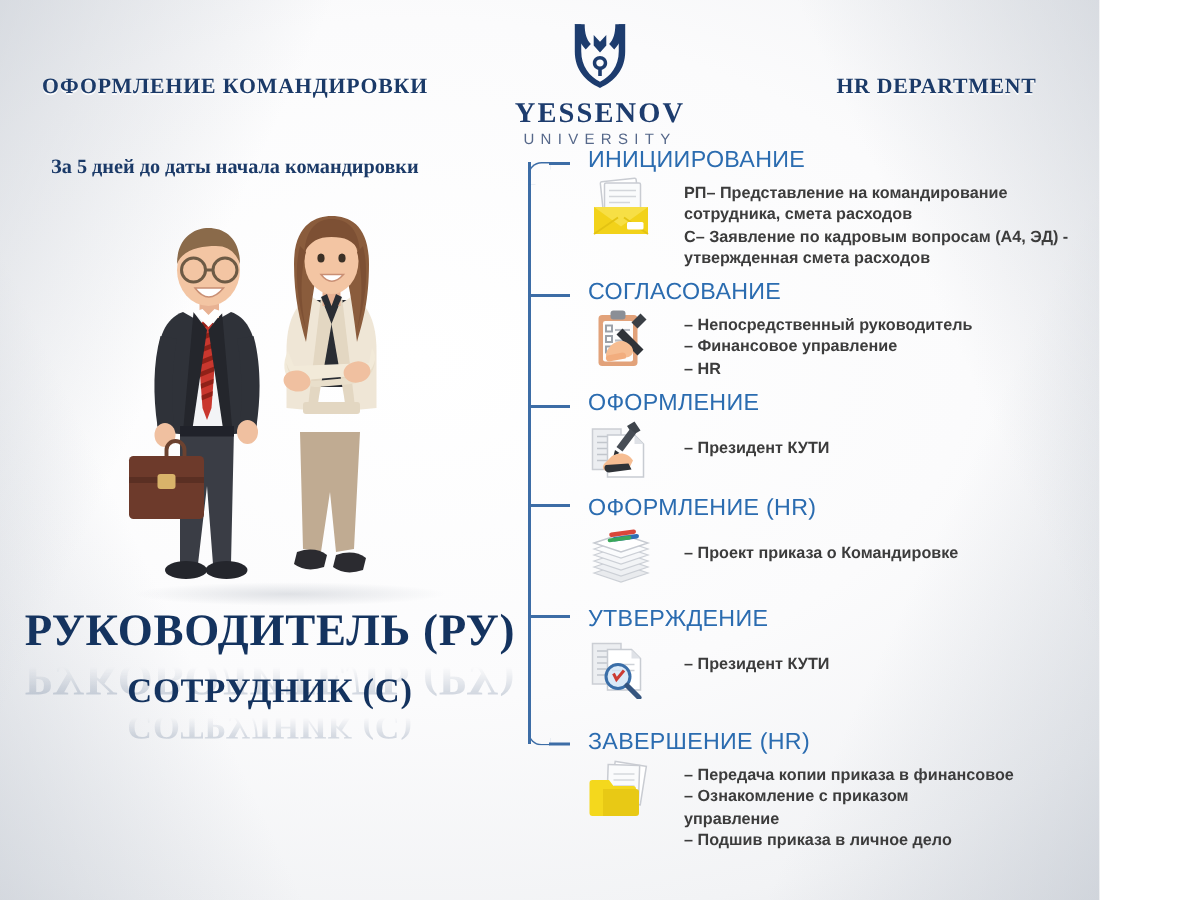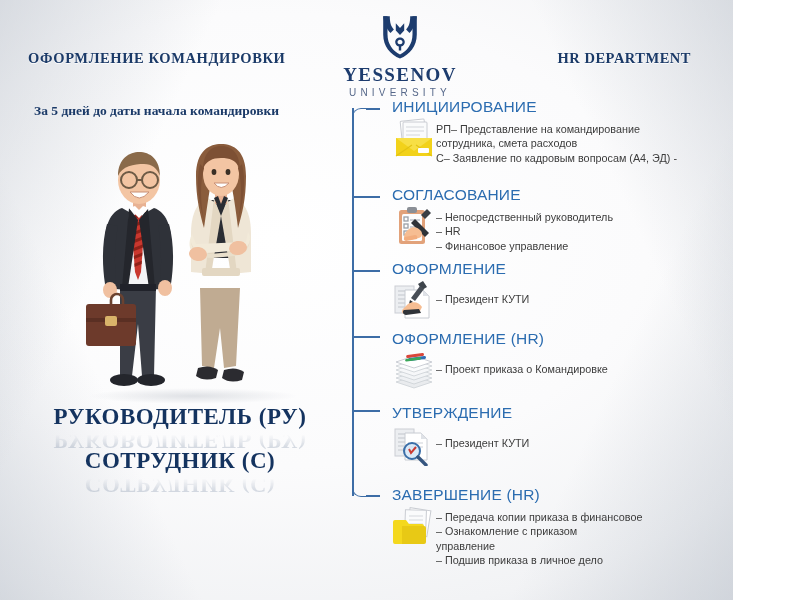--- a/index.html
+++ b/index.html
@@ -64,21 +64,21 @@
     position:absolute;left:88px;top:388px;width:210px;height:16px;
     background:radial-gradient(ellipse at center, rgba(120,130,145,.22) 0%, rgba(120,130,145,0) 70%);
   }
 
   
   .bigtitle{
     position:absolute;left:0;width:360px;text-align:center;
     font-family:"Liberation Serif", serif;font-weight:bold;
     color:#14335f;white-space:nowrap;
   }
-  .bt1{top:404px;font-size:23px;letter-spacing:.5px;}
+  .bt1{top:404px;font-size:30px;letter-spacing:.5px;}
   .bt2{top:448px;font-size:23px;letter-spacing:.5px;}
   .bigtitle .refl{
     display:block;transform:scaleY(-1);
     opacity:.28;margin-top:-3px;
     -webkit-mask-image:linear-gradient(to bottom, rgba(0,0,0,.85), rgba(0,0,0,0) 72%);
     mask-image:linear-gradient(to bottom, rgba(0,0,0,.85), rgba(0,0,0,0) 72%);
   }
 
   
   .flow{position:absolute;left:348px;top:98px;width:452px;height:492px;}
@@ -99,21 +99,21 @@
     border-left:1.6px solid #3d6da6;border-bottom:1.6px solid #3d6da6;
     border-bottom-left-radius:9px;
   }
 
   .step{position:absolute;left:44px;}
   .step-title{
     font-family:"Liberation Sans", sans-serif;
     font-size:15.5px;color:#2b6cb0;letter-spacing:.2px;white-space:nowrap;
     margin:0 0 2px 0;
   }
-  .step-body{display:flex;align-items:flex-start;gap:0;}
+  .step-body{display:flex;align-items:flex-start;gap:20px;font-weight:bold;}
   .step-icon{width:44px;min-width:44px;height:42px;position:relative;}
   .step-lines{
     font-family:"Liberation Sans", sans-serif;
     font-size:10.8px;color:#3c3c3c;line-height:1.32;padding-top:4px;
   }
   .step-lines div{white-space:nowrap;}
 </style>
 </head>
 <body>
 
@@ -282,20 +282,21 @@
               <path d="M4 20 l18 13 l18 -13 z" fill="#f7df45"></path>
               <path d="M4 38 l16 -11 M40 38 l-16 -11" stroke="#e3c313" stroke-width="1.2" fill="none"></path>
               <rect x="26" y="30" width="11" height="5" rx="1" fill="#ffffff"></rect>
             </g>
           </svg>
         </div>
         <div class="step-lines">
           <div>РП– Представление  на командирование</div>
           <div>сотрудника, смета расходов</div>
           <div>С– Заявление по кадровым вопросам (А4, ЭД) -</div>
+          <div>утвержденная  смета расходов</div>
         </div>
       </div>
     </div>
 
     <div class="step" style="top:88px">
       <div class="step-title">СОГЛАСОВАНИЕ</div>
       <div class="step-body">
         <div class="step-icon">
           <svg width="44" height="42" viewBox="0 0 44 42" aria-hidden="true">
             <rect x="7" y="4" width="26" height="34" rx="2.5" fill="#e2a27a"></rect>
@@ -312,22 +313,22 @@
               <rect x="12" y="25" width="4" height="4"></rect>
             </g>
             <path d="M33 31 l-14 -14 l4 -4 l14 14 z" fill="#2f3338" transform="rotate(0 26 24)"></path>
             <path d="M29 9 l6 -6 l4 4 l-6 6 z" fill="#3a3f45"></path>
             <path d="M17 23 c4 -3 9 -2 12 2 c2 3 1 6 -2 7 l-10 2 c-3 .5 -5 -1 -5 -3 c0 -3 2 -6 5 -8 z" fill="#f6bd92"></path>
             <path d="M13 31 l10 -2 c2 0 3 2 2 4 l-11 2 c-2 0 -3 -3 -1 -4 z" fill="#f2ad7e"></path>
           </svg>
         </div>
         <div class="step-lines">
           <div>– Непосредственный  руководитель</div>
+          <div>– Финансовое управление</div>
           <div>– HR</div>
-          <div>– Финансовое управление</div>
         </div>
       </div>
     </div>
 
     <div class="step" style="top:162px">
       <div class="step-title">ОФОРМЛЕНИЕ</div>
       <div class="step-body">
         <div class="step-icon">
           <svg width="44" height="42" viewBox="0 0 44 42" aria-hidden="true">
             <rect x="3" y="6" width="19" height="27" fill="#eceef1" stroke="#cbced4" stroke-width="1"></rect>

